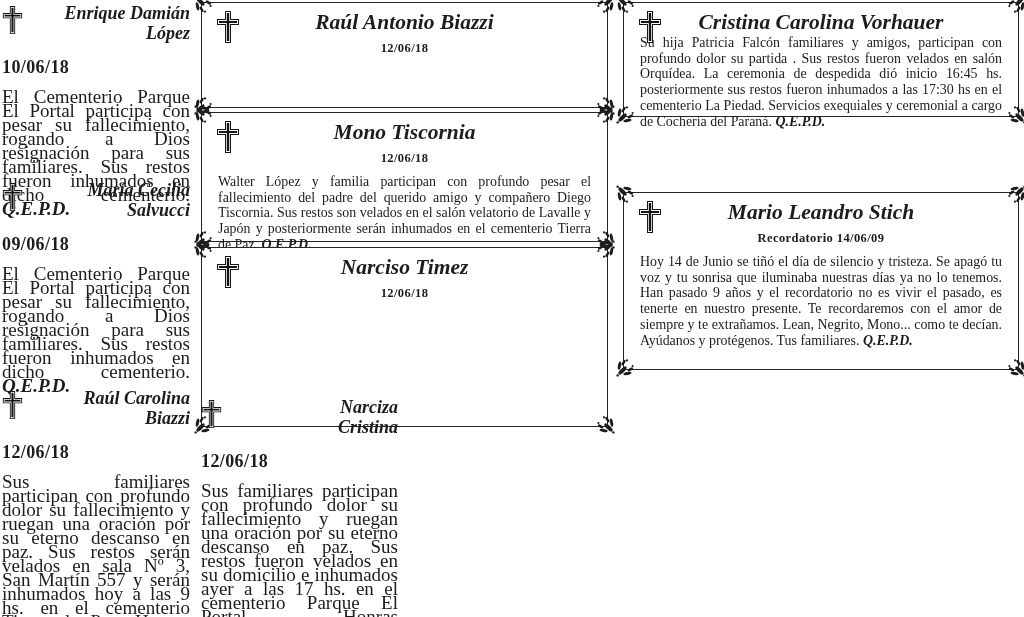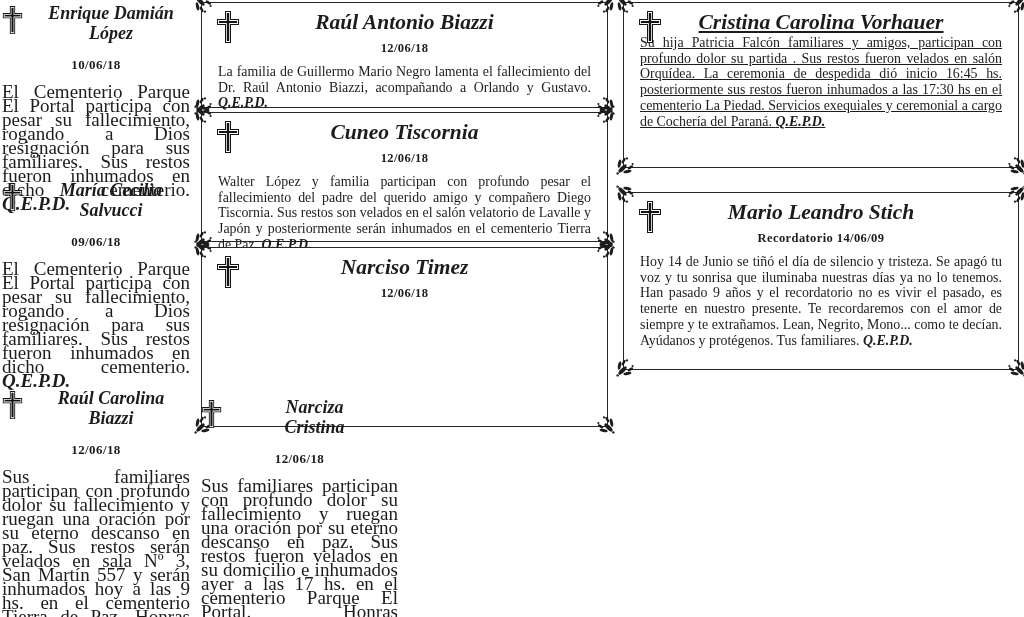--- a/index.html
+++ b/index.html
@@ -11,28 +11,28 @@
     overflow:hidden;
     font-family:"Liberation Serif","DejaVu Serif",serif;
     color:#1c1c1c;
   }
   .entry{position:absolute;box-sizing:border-box;}
 
   
   .plain .head{display:flex;align-items:flex-start;}
   .plain .cross{flex:0 0 30px;padding-top:2px;}
   .plain .name{
-    flex:1;margin:0;text-align:center;
+    flex:1;margin:0;text-align:right;
     font-style:italic;font-weight:600;
     font-size:18px;line-height:20px;
     white-space:pre-line;
   }
   .plain .date{
-    text-align:center;font-weight:700;
-    font-size:13px;letter-spacing:.4px;
+    font-weight:700;
+    font-size:18px;letter-spacing:.4px;
     margin:14px 0 12px 0;
   }
   .plain .body{
     margin:0;text-align:justify;
     font-size:19px;line-height:14px;
   }
 
   
   .boxed{
     border:1.4px solid #262626;
@@ -70,21 +70,21 @@
   
   .e-l1{left:2px;top:3px;width:188px;}
   .e-l2{left:2px;top:180px;width:188px;}
   .e-l3{left:2px;top:388px;width:188px;}
 
   .e-m1{left:201px;top:2px;width:407px;height:106px;}
   .e-m2{left:201px;top:112px;width:407px;height:130px;}
   .e-m3{left:201px;top:247px;width:407px;height:180px;}
   .e-m4{left:201px;top:397px;width:197px;}
 
-  .e-r1{left:623px;top:2px;width:396px;height:166px;text-decoration:underline;}
+  .e-r1{left:623px;top:2px;width:396px;height:115px;}
   .e-r2{left:623px;top:160px;width:396px;height:178px;margin-top:32px;}
 </style>
 </head>
 <body>
 
 <div class="page">
 
   <div class="entry plain e-l1">
     <div class="head">
       <span class="cross">
@@ -192,21 +192,20 @@
 </span>
     <span class="cross">
   <svg viewBox="0 0 24 34" aria-hidden="true" width="24" height="34">
     <path fill="#151515" d="M9 1 H15 V9 H23 V15 H15 V33 H9 V15 H1 V9 H9 Z"></path>
     <path fill="#ffffff" d="M10 2 H14 V10 H22 V14 H14 V32 H10 V14 H2 V10 H10 Z"></path>
     <path fill="#151515" d="M10.8 2.9 H13.2 V10.9 H21.1 V13.1 H13.2 V31.1 H10.8 V13.1 H2.9 V10.9 H10.8 Z"></path>
   </svg>
 </span>
     <h2 class="name">Raúl Antonio Biazzi</h2>
     <div class="date">12/06/18</div>
-    <p class="body"><span>La familia de Guillermo Mario Negro lamenta el fallecimiento del Dr. Raúl Antonio Biazzi, acompañando a Orlando y Gustavo.</span> <span class="qepd">Q.E.P.D.</span></p>
   </div>
 
   <div class="entry boxed e-m2">
     <span class="orn tl">
   <svg viewBox="0 0 32 32" aria-hidden="true">
     <g fill="#1d1d1d">
       <ellipse cx="10" cy="10" rx="7.2" ry="2.7" transform="rotate(45 10 10)"></ellipse>
       <ellipse cx="16.5" cy="6" rx="5.5" ry="2" transform="rotate(12 16.5 6)"></ellipse>
       <ellipse cx="6" cy="16.5" rx="5.5" ry="2" transform="rotate(78 6 16.5)"></ellipse>
       <ellipse cx="20.5" cy="11.5" rx="4.2" ry="1.7" transform="rotate(32 20.5 11.5)"></ellipse>
@@ -259,21 +258,21 @@
     </g>
   </svg>
 </span>
     <span class="cross">
   <svg viewBox="0 0 24 34" aria-hidden="true" width="24" height="34">
     <path fill="#151515" d="M9 1 H15 V9 H23 V15 H15 V33 H9 V15 H1 V9 H9 Z"></path>
     <path fill="#ffffff" d="M10 2 H14 V10 H22 V14 H14 V32 H10 V14 H2 V10 H10 Z"></path>
     <path fill="#151515" d="M10.8 2.9 H13.2 V10.9 H21.1 V13.1 H13.2 V31.1 H10.8 V13.1 H2.9 V10.9 H10.8 Z"></path>
   </svg>
 </span>
-    <h2 class="name">Cuneo Tiscornia</h2>
+    <h2 class="name">Mono Tiscornia</h2>
     <div class="date">12/06/18</div>
     <p class="body"><span>Walter López y familia participan con profundo pesar el fallecimiento del padre del querido amigo y compañero Diego Tiscornia. Sus restos son velados en el salón velatorio de Lavalle y Japón y posteriormente serán inhumados en el cementerio Tierra de Paz.</span> <span class="qepd">Q.E.P.D.</span></p>
   </div>
 
   <div class="entry boxed e-m3">
     <span class="orn tl">
   <svg viewBox="0 0 32 32" aria-hidden="true">
     <g fill="#1d1d1d">
       <ellipse cx="10" cy="10" rx="7.2" ry="2.7" transform="rotate(45 10 10)"></ellipse>
       <ellipse cx="16.5" cy="6" rx="5.5" ry="2" transform="rotate(12 16.5 6)"></ellipse>

